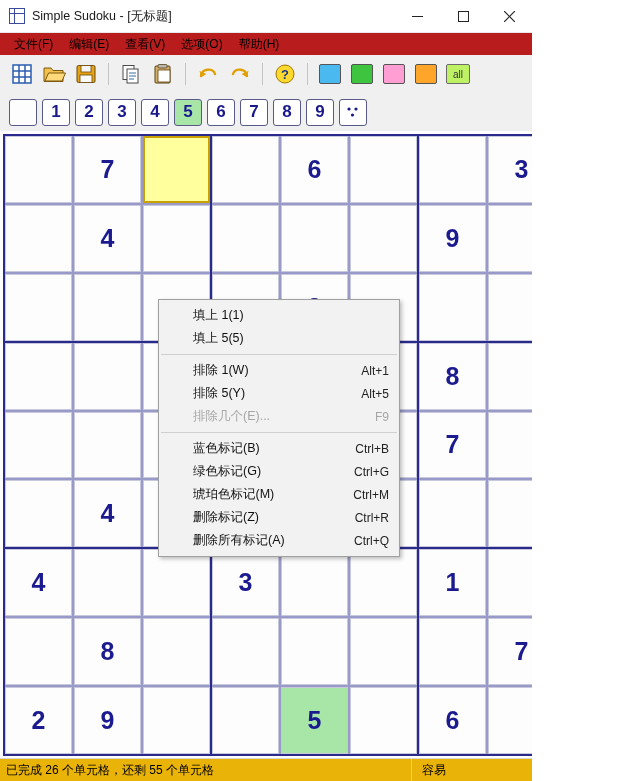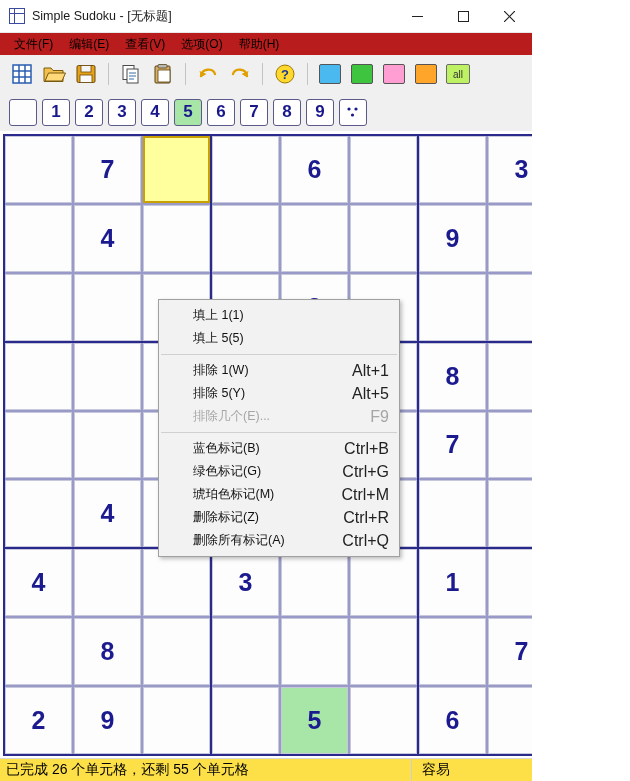--- a/index.html
+++ b/index.html
@@ -217,38 +217,38 @@
     align-items: center;
     padding: 0 10px 0 34px;
     font-size: 12.5px;
     color: #111;
     position: relative;
     white-space: nowrap;
   }
   .ctx-item .accel {
     margin-left: auto;
     color: #222;
-    font-size: 16px;
+    font-size: 12px;
     padding-left: 20px;
   }
   .ctx-item.disabled, .ctx-item.disabled .accel { color: #a6a6a6; }
   .ctx-sep {
     height: 1px;
     background: #d0d0d0;
     margin: 4px 2px 4px 2px;
   }
   
   .statusbar {
     height: 22px;
-    background: #fde047;
+    background: #eab308;
     border-top: 1px solid #d8d8d8;
     display: flex;
     align-items: center;
     flex: none;
-    font-size: 14px;
+    font-size: 12px;
     color: #000;
   }
   .status-left {
     flex: 1;
     padding-left: 6px;
     border-right: 1px solid #cfcfcf;
     height: 100%;
     display: flex;
     align-items: center;
   }

